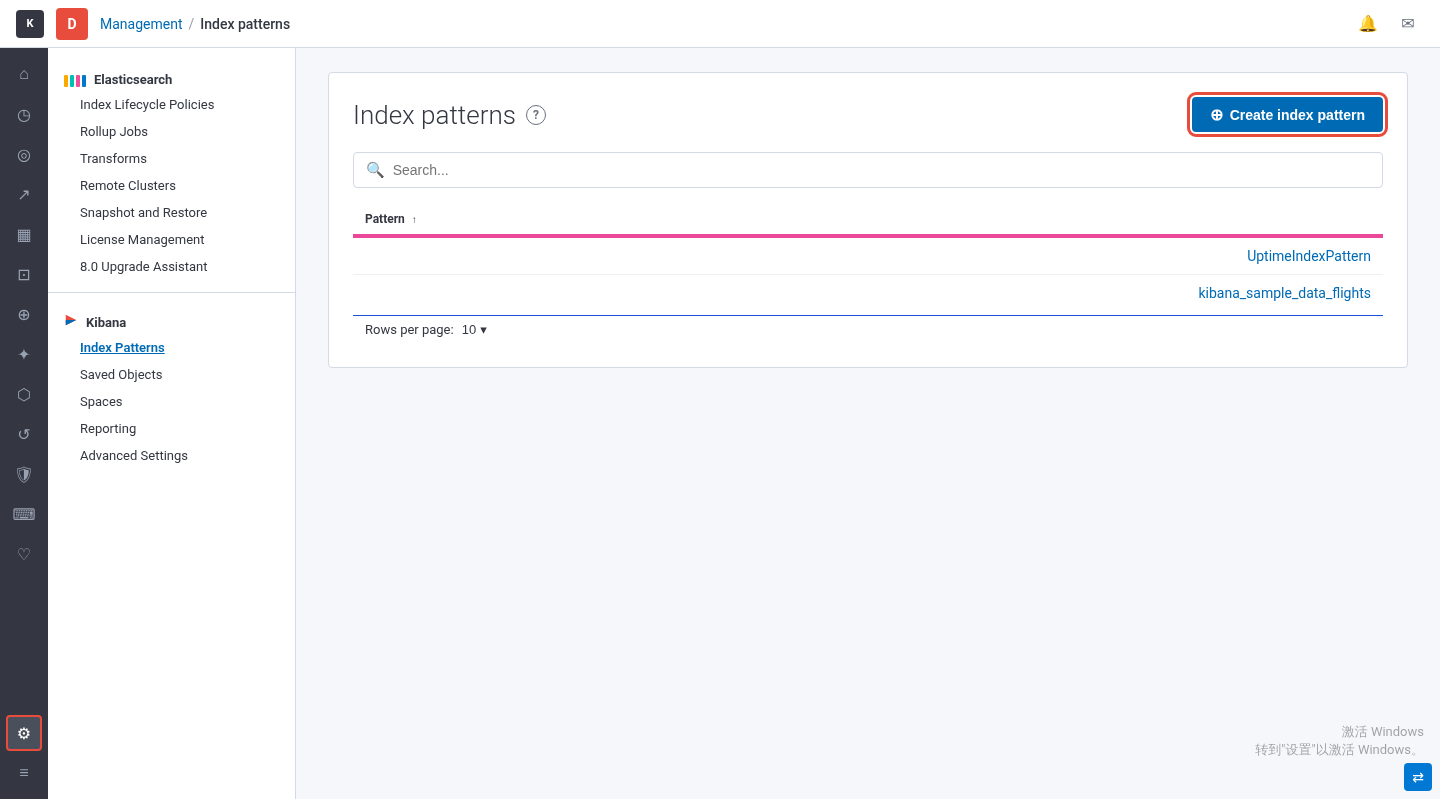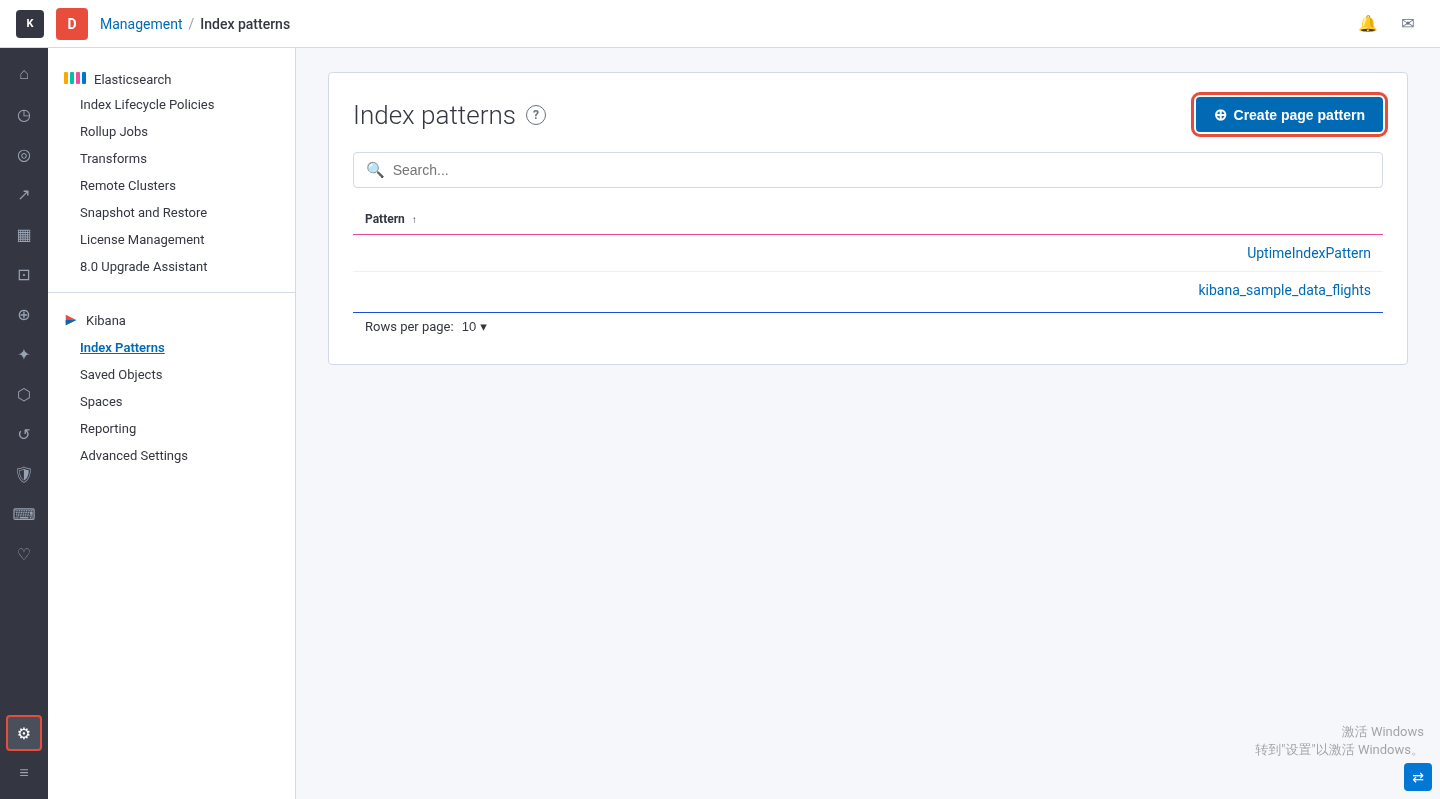--- a/index.html
+++ b/index.html
@@ -82,23 +82,23 @@
     
     .sidebar {
       width: 248px;
       background: #fff;
       border-right: 1px solid #d3dae6;
       padding: 16px 0;
       overflow-y: auto;
       flex-shrink: 0;
     }
     .sidebar-section-header {
-      display: flex; align-items: flex-start; gap: 8px;
+      display: flex; align-items: flex-end; gap: 8px;
       padding: 8px 16px 4px 16px;
-      font-size: 13px; font-weight: 400; color: #343741;
+      font-size: 13px; font-weight: 700; color: #343741;
     }
     .sidebar-section-icon { font-size: 14px; }
     .sidebar-item {
       padding: 6px 16px 6px 32px;
       font-size: 13px;
       color: #343741;
       cursor: pointer;
       text-decoration: none;
       display: block;
     }
@@ -170,21 +170,21 @@
       font-size: 14px; color: #343741; flex: 1;
       background: transparent;
     }
     .search-icon { color: #69707d; font-size: 15px; }
 
     
     .table { width: 100%; border-collapse: collapse; }
     .table thead tr th {
       padding: 8px 12px;
       font-size: 12px; font-weight: 700; color: #343741;
-      border-bottom: 1px solid #ec4899;
+      border-bottom: 4px solid #ec4899;
       text-align: left;
     }
     .table tbody tr td {
       padding: 10px 12px;
       border-bottom: 1px solid #eef0f3;
       font-size: 14px;
       text-align: right;
     }
     .table tbody tr:last-child td { border-bottom: none; }
     .table-link { color: #006bb4; cursor: pointer; text-decoration: none; }
@@ -336,21 +336,21 @@
 
       <div class="page-header">
         <div class="page-title-group">
           <h1 class="page-title">Index patterns</h1>
           <div class="help-icon">
             <span>?</span>
           </div>
         </div>
         <button class="create-btn">
           <span style="font-size:16px;">⊕</span>
-          <span>Create page pattern</span>
+          <span>Create index pattern</span>
         </button>
       </div>
 
       <div class="search-bar">
         <span class="search-icon">🔍</span>
         <input type="text" placeholder="Search..." style="">
       </div>
 
       <table class="table">
         <thead>

